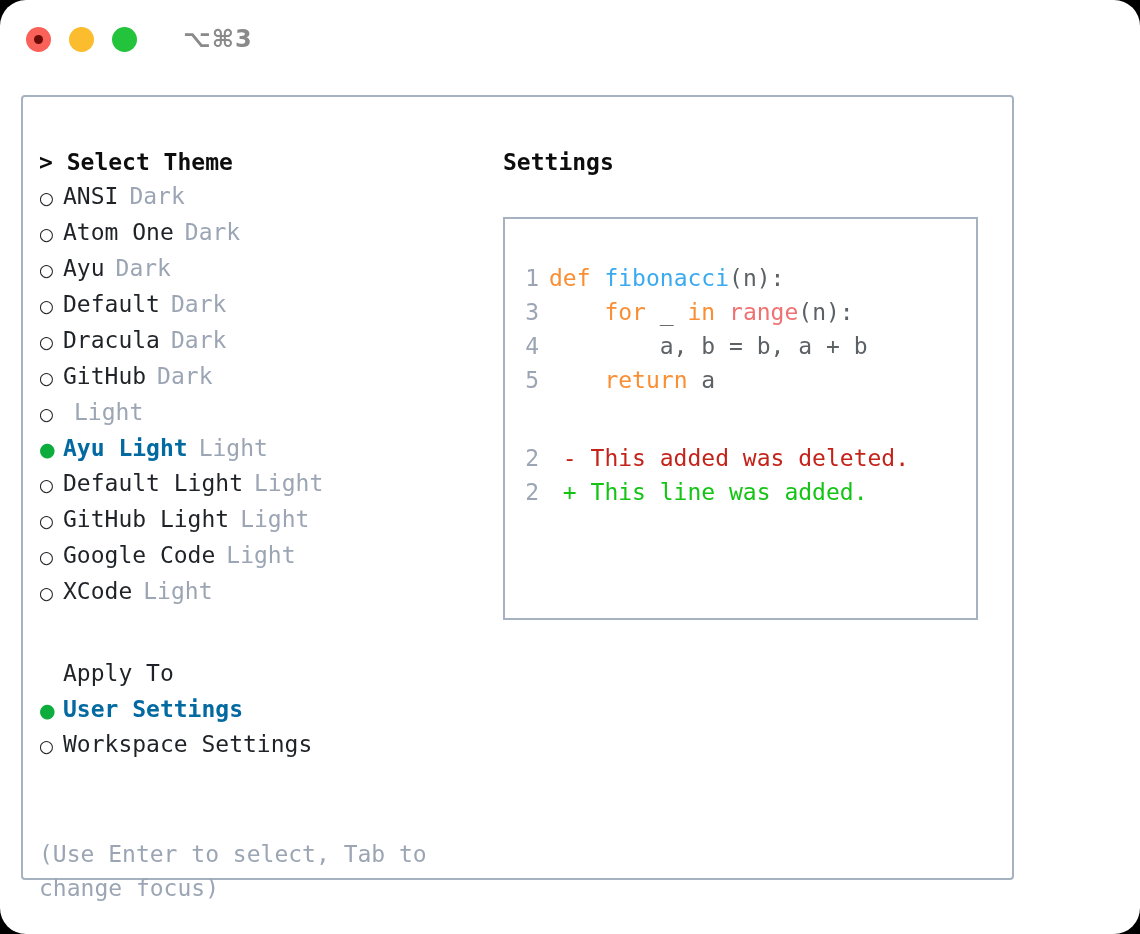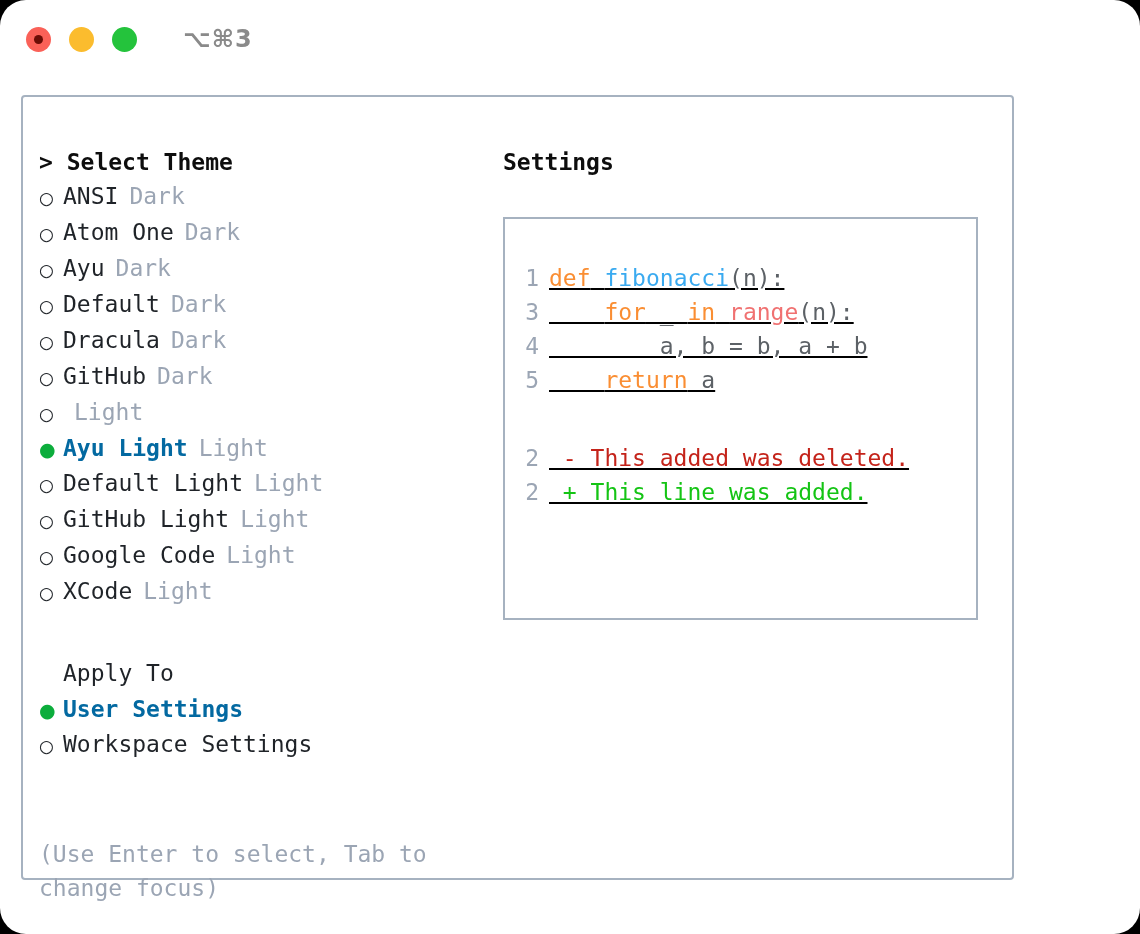--- a/index.html
+++ b/index.html
@@ -131,21 +131,20 @@
   }
   .preview-box {
     margin-top: 38px;
     margin-left: 4px;
     width: 475px;
     height: 403px;
     border: 2px solid #a6b2c0;
     box-sizing: border-box;
     background: #ffffff;
     padding: 42px 0 8px 12px;
-    text-decoration: underline;
   }
   .code-line {
     font-size: 23px;
     line-height: 34px;
     white-space: pre;
     color: #5c6166;
   }
   .ln {
     display: inline-block;
     width: 22px;

